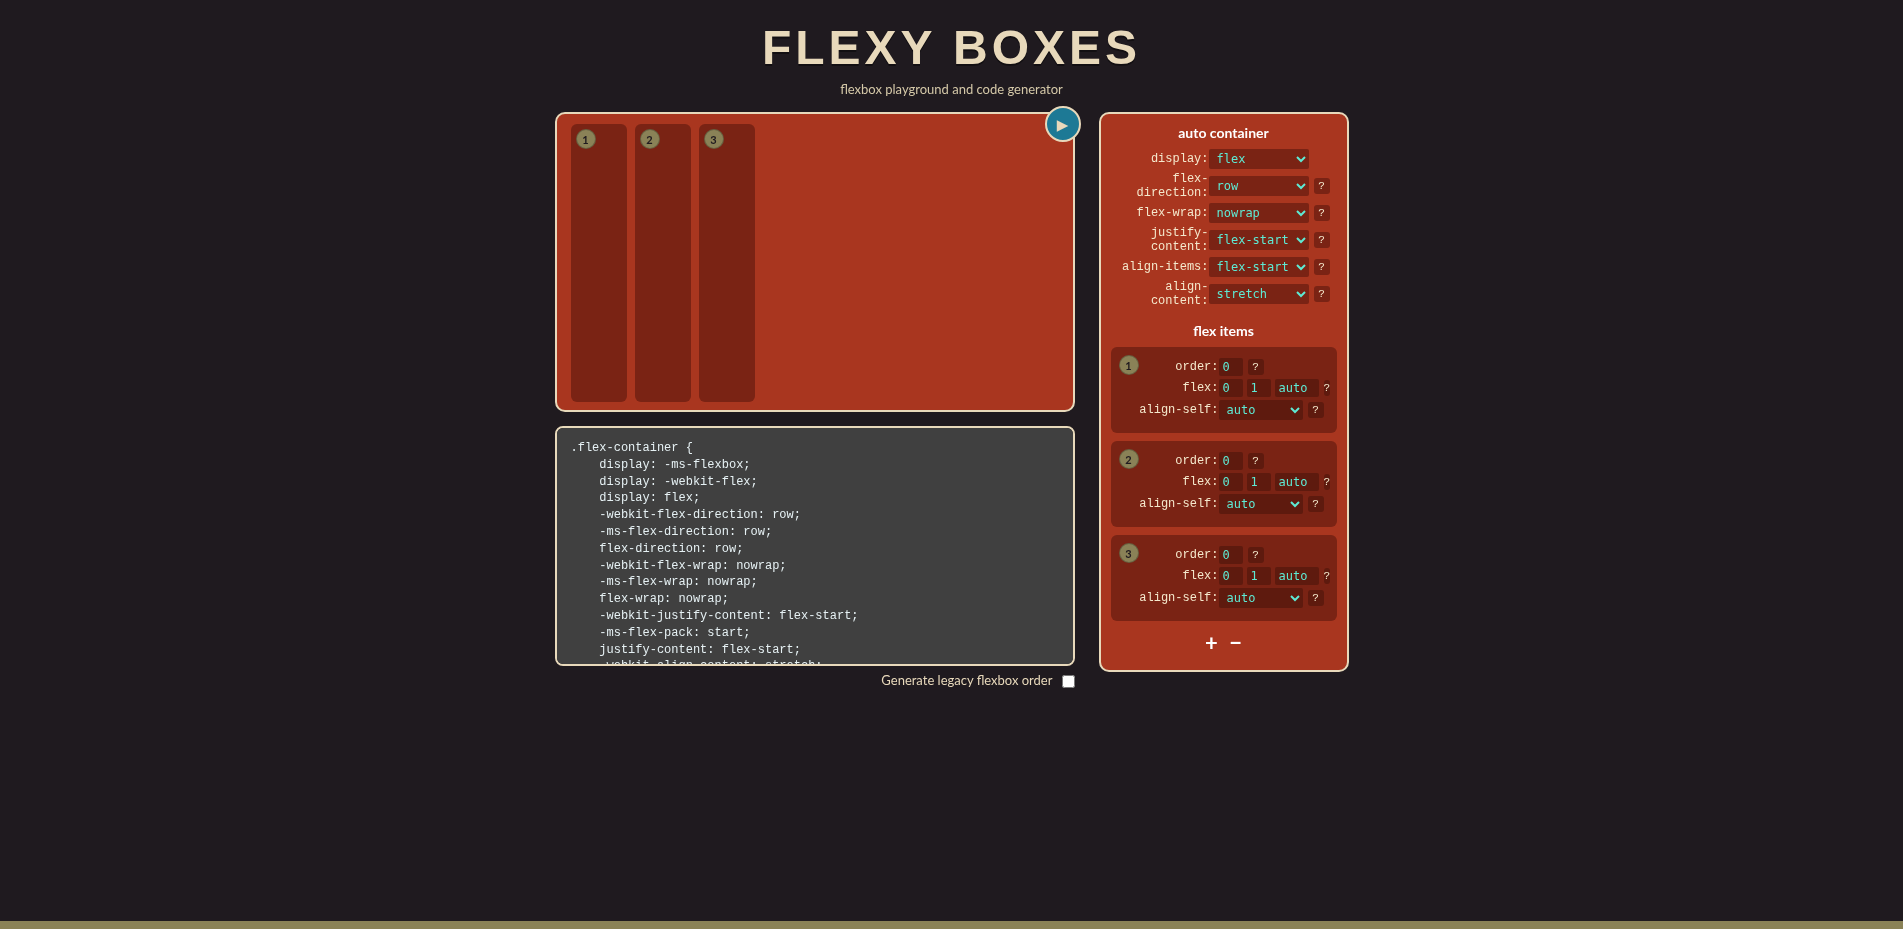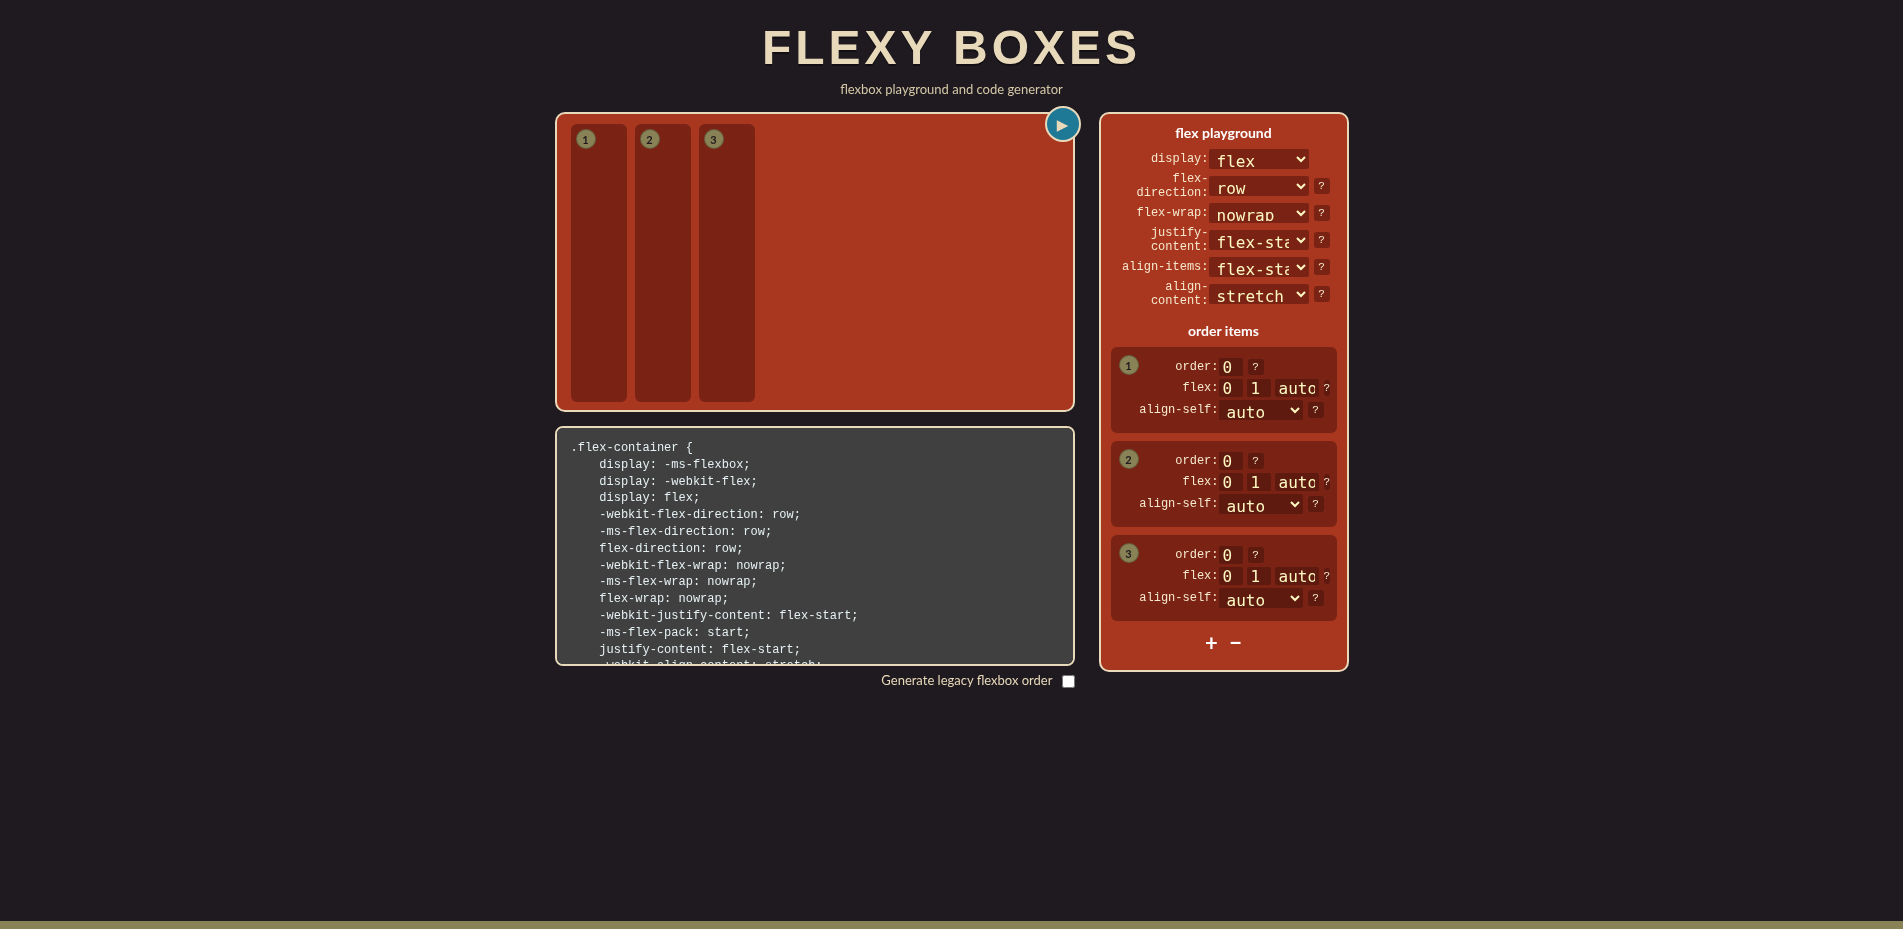--- a/index.html
+++ b/index.html
@@ -123,23 +123,23 @@
 }
 .ctrl-label {
   flex: 0 0 100px;
   text-align: right;
   padding-right: 0;
   color: #f5e9cd;
 }
 .ctrl-row select, .ctrl-row input[type=text] {
   background: #7a2314;
   border: none;
-  color: #fef9c3;
+  color: #5eead4;
   font-family: Consolas, monospace;
-  font-size: 16px;
+  font-size: 12px;
   padding: 2px 4px;
   border-radius: 2px;
 }
 .ctrl-row select { width: 100px; height: 20px; }
 .smallinput { width: 24px; height: 18px; text-align: left; }
 .autoinput { width: 44px; height: 18px; }
 .help {
   width: 16px; height: 16px;
   background: #7a2314;
   border-radius: 3px;
@@ -233,21 +233,21 @@
         <span>Generate legacy flexbox order</span>
         <input type="checkbox" style="">
       </label>
     </div>
 
   </div>
 
   <div class="right-col">
     <div class="controls">
 
-      <div class="section-title">flex playground</div>
+      <div class="section-title">auto container</div>
 
       <div class="ctrl-row">
         <span class="ctrl-label">display:</span>
         <select><option>flex</option></select>
       </div>
       <div class="ctrl-row">
         <span class="ctrl-label">flex-direction:</span>
         <select><option>row</option></select>
         <span class="help">?</span>
       </div>
@@ -265,21 +265,21 @@
         <span class="ctrl-label">align-items:</span>
         <select><option>flex-start</option></select>
         <span class="help">?</span>
       </div>
       <div class="ctrl-row">
         <span class="ctrl-label">align-content:</span>
         <select><option>stretch</option></select>
         <span class="help">?</span>
       </div>
 
-      <div class="section-title" style="margin-top:14px">order items</div>
+      <div class="section-title" style="margin-top:14px">flex items</div>
 
       <div id="items-host">
           <div class="item-panel">
             <div class="badge">1</div>
             <div class="ctrl-row">
               <span class="ctrl-label">order:</span>
               <input class="smallinput" type="text" value="0" style="">
               <span class="help">?</span>
             </div>
             <div class="ctrl-row">

